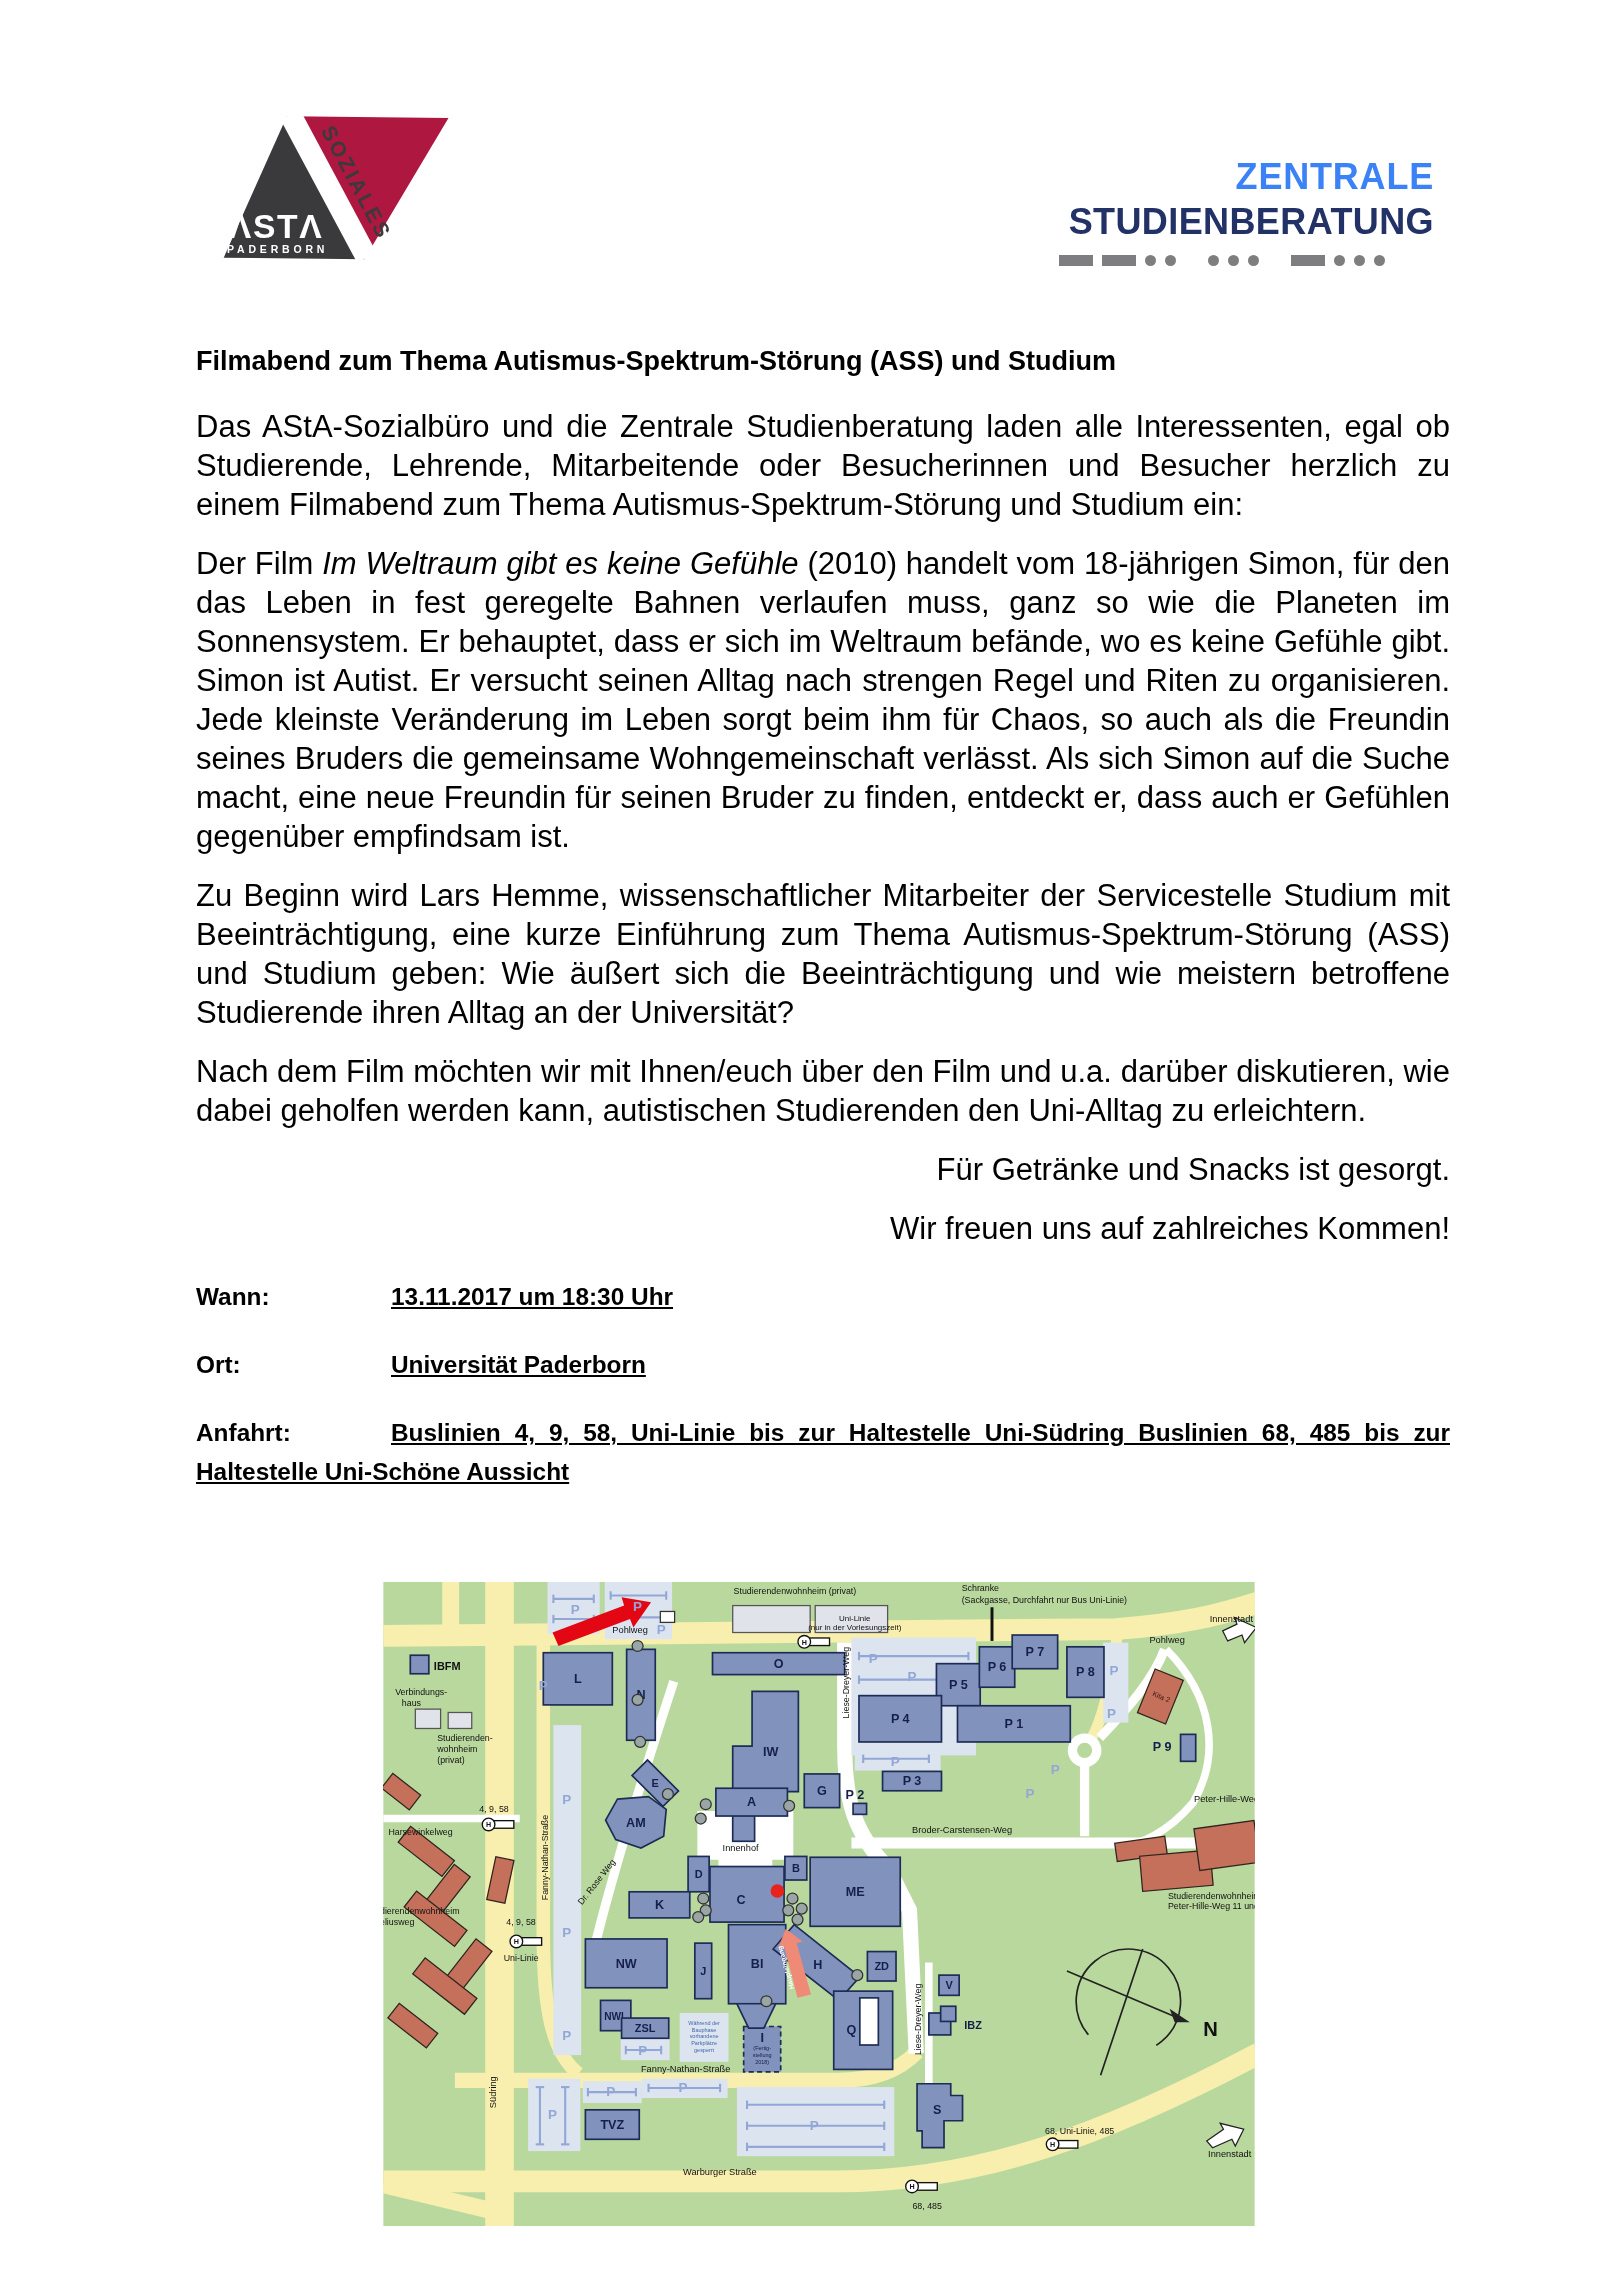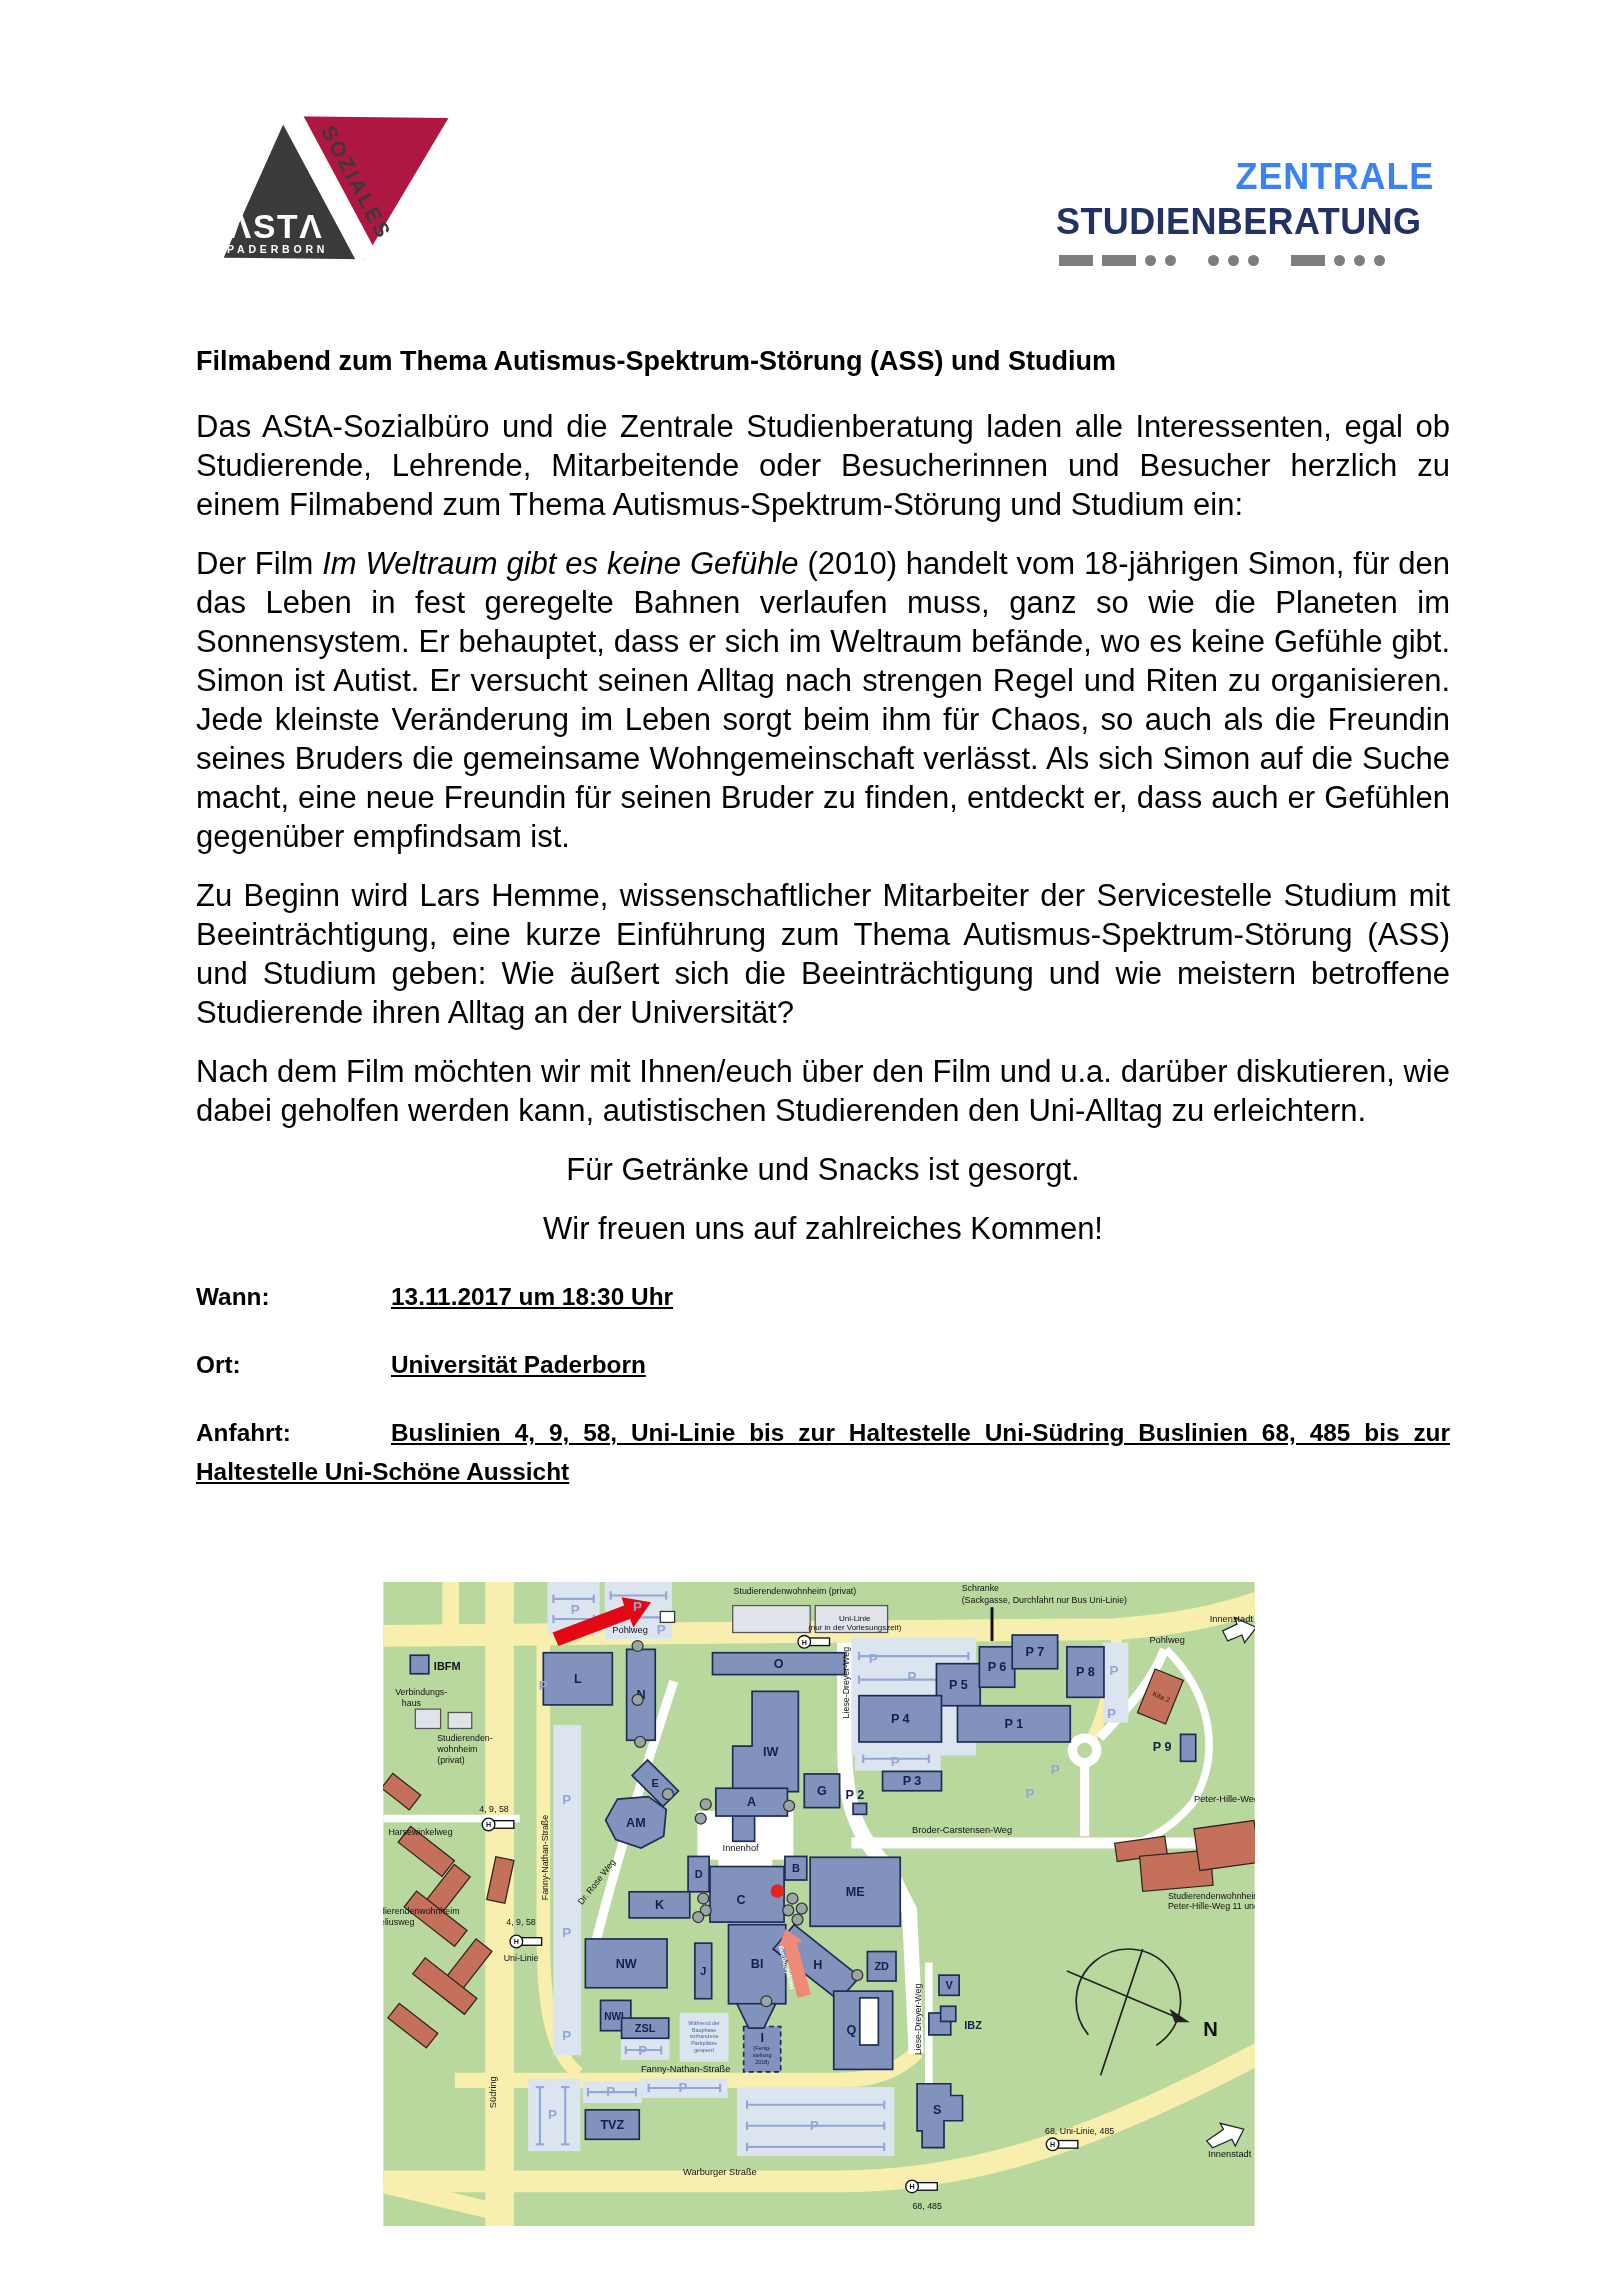--- a/index.html
+++ b/index.html
@@ -6,31 +6,31 @@
   html,body { background:#ffffff; }
   body { font-family:"Liberation Sans", sans-serif; color:#000; }
   .page { position:relative; width:1623px; height:2295px; background:#fff; overflow:hidden; }
 
   
   .asta-logo { position:absolute; left:210px; top:112px; width:248px; height:165px; }
 
   
   .zsb-logo { position:absolute; left:1056px; top:154px; width:378px; }
   .zsb-line1 { font-size:36px; font-weight:bold; color:#3b82f6; text-align:right; letter-spacing:0.8px; line-height:1.25; }
-  .zsb-line2 { font-size:36px; font-weight:bold; color:#233266; text-align:left; letter-spacing:0.4px; line-height:1.25; }
+  .zsb-line2 { font-size:36px; font-weight:bold; color:#233266; text-align:right; letter-spacing:0.4px; line-height:1.25; }
   .morse-row { display:flex; align-items:center; margin-top:11px; padding-left:2.5px; }
   .m-bar { width:34px; height:11px; background:#7e7e80; margin-right:9.3px; }
   .m-dot { width:11px; height:11px; border-radius:50%; background:#7e7e80; margin-right:9.3px; }
   .m-gap { width:22px; height:11px; }
 
   
   .content { position:absolute; left:196px; top:344px; width:1254px; }
   .doc-title { font-size:27px; font-weight:bold; line-height:34px; margin-bottom:29px; }
   .content p { font-size:31px; line-height:39px; text-align:justify; margin-bottom:20px; }
-  .content p.short { text-align:center; }
+  .content p.short { text-align:right; }
   .drow { font-size:24.4px; line-height:39px; font-weight:bold; text-align:justify; margin-top:29px;text-decoration:underline; }
   .dlabel { display:inline-block; width:195px; font-weight:bold; }
 
   
   .map-wrap { position:absolute; left:383px; top:1582px; width:872px; height:644px; }
   svg text { font-family:"Liberation Sans", sans-serif; }
 </style>
 </head>
 <body>
 

